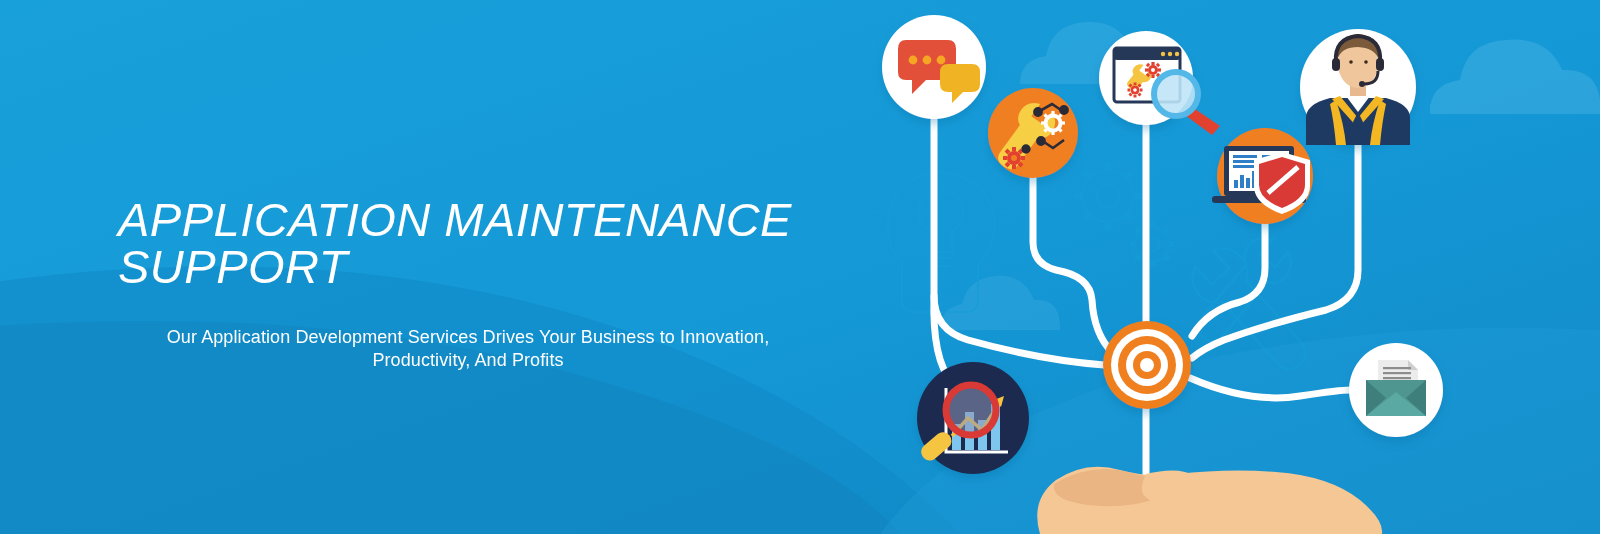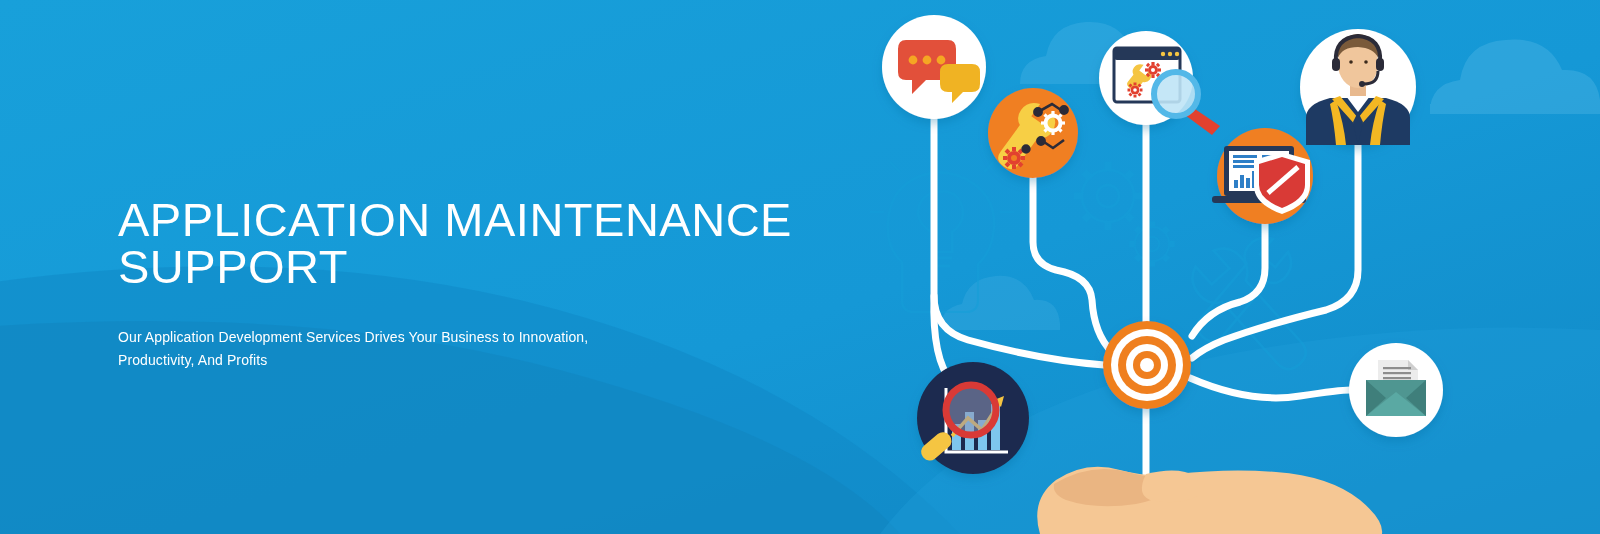--- a/index.html
+++ b/index.html
@@ -35,31 +35,33 @@
   }
   #headline {
     margin: 0;
     color: #ffffff;
     font-family: "Liberation Sans", sans-serif;
     font-weight: 300;
     font-size: 47px;
     line-height: 47px;
     letter-spacing: 0.5px;
     white-space: pre-line;
+    font-style: italic;
   }
   #subheadline {
     margin: 0;
     padding-top: 36px;
     color: #ffffff;
     font-family: "Liberation Sans", sans-serif;
     font-weight: 400;
-    font-size: 14px;
+    font-size: 18px;
     line-height: 23px;
     letter-spacing: 0.1px;
     white-space: pre-line;
+    text-align: center;
   }
 </style>
 </head>
 <body>
 
 <div id="banner">
 
   <svg id="bg-svg" viewBox="0 0 1600 534">
     <defs>
       <linearGradient id="bgGrad" x1="0" y1="0" x2="1" y2="1">

